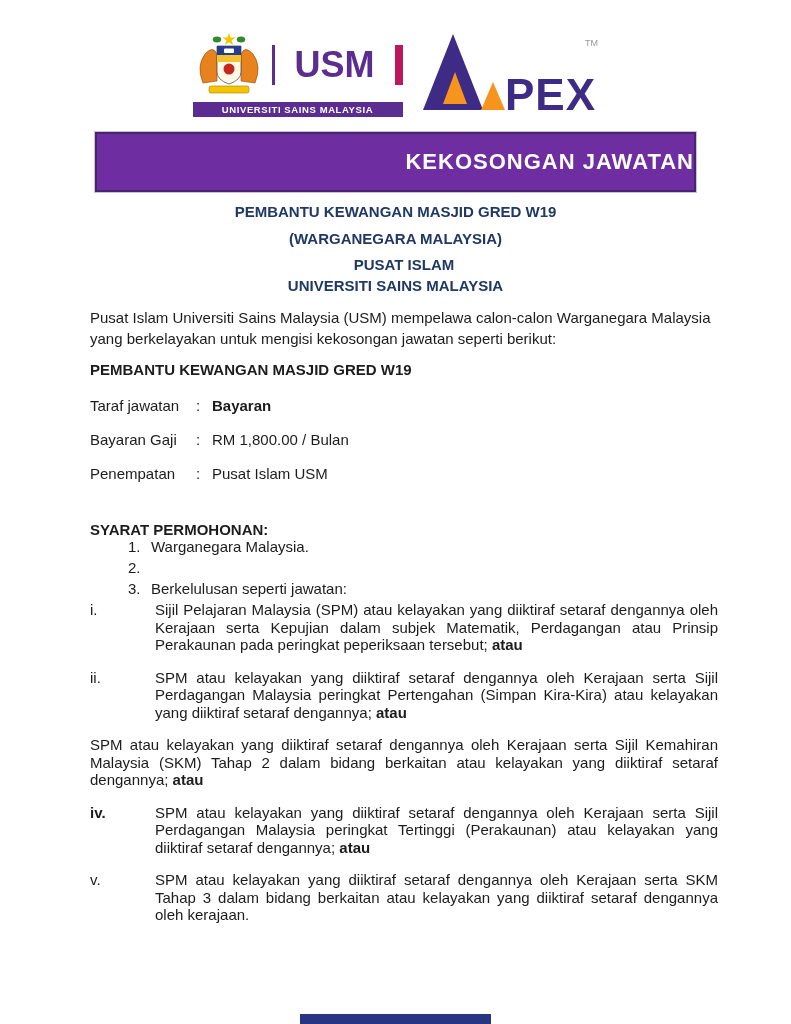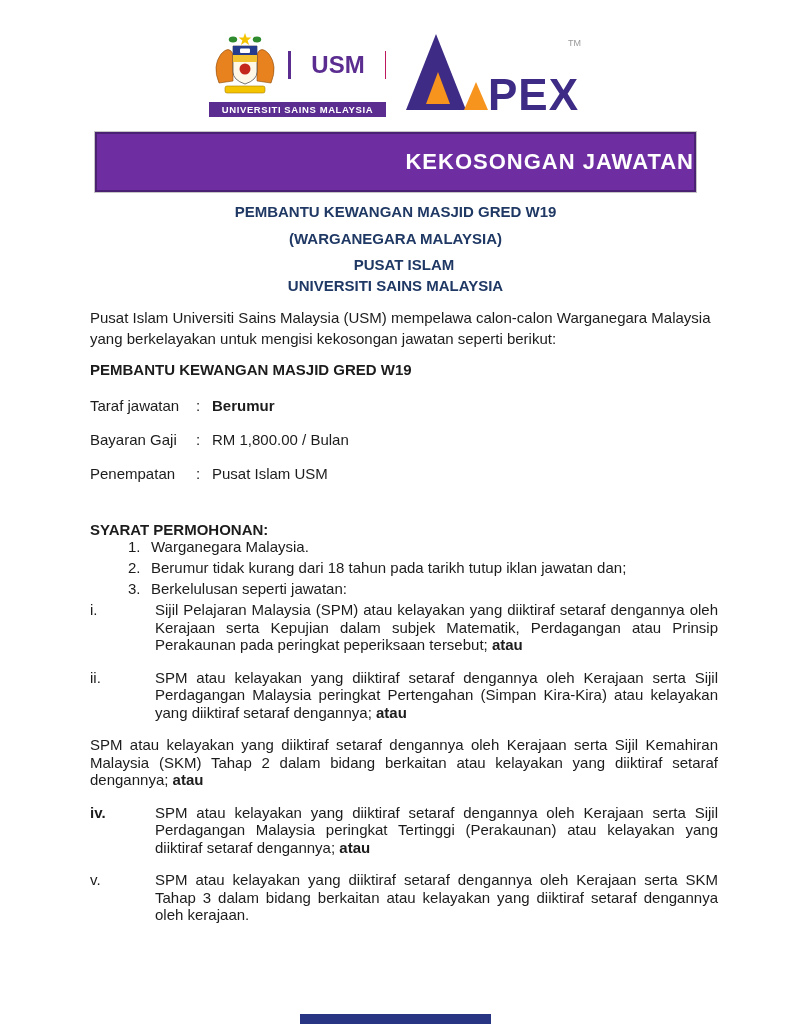--- a/index.html
+++ b/index.html
@@ -6,22 +6,22 @@
   html,body { background:#ffffff; }
   .page {
     position:relative; width:791px; height:1024px; background:#ffffff;
     font-family:"Liberation Sans", sans-serif; color:#1c1c1c; overflow:hidden;
   }
   
   .logos { position:absolute; top:32px; left:0; right:0; height:86px;
            display:flex; justify-content:center; align-items:flex-start; gap:16px; }
   .usm-logo { display:flex; flex-direction:column; align-items:center; }
   .usm-top { display:flex; align-items:center; gap:7px; }
-  .usm-word { font-weight:bold; font-size:24px; line-height:1.0; color:#5b2d90;
-              border-left:3px solid #5b2d90; border-right:1px solid #be185d; padding:2px 20px; }
+  .usm-word { font-weight:bold; font-size:36px; line-height:1.0; color:#5b2d90;
+              border-left:3px solid #5b2d90; border-right:8px solid #be185d; padding:2px 20px; }
   .usm-strip { align-self:stretch; margin-top:4px; background:#5b2d90; color:#fff;
                font-size:9.5px; font-weight:bold; letter-spacing:0.6px; text-align:center;
                padding:2px 4px; white-space:nowrap; }
   
   .banner { position:absolute; top:132px; left:95px; width:601px; height:60px;
             background:#6e2ea2; border:2px solid #4b2173; box-shadow:0 0 0 1px #c6c6c6;
             display:flex; align-items:center; justify-content:flex-end; }
   .banner-title { color:#ffffff; font-size:22px; font-weight:bold; letter-spacing:1px; }
   
   .headings { position:absolute; top:204px; left:0; right:0; text-align:center;
@@ -100,21 +100,21 @@
   </div>
 
   <div class="abs intro">Pusat Islam Universiti Sains Malaysia (USM) mempelawa calon-calon Warganegara Malaysia yang berkelayakan untuk mengisi kekosongan jawatan seperti berikut:</div>
 
   <div class="abs pos-title">PEMBANTU KEWANGAN MASJID GRED W19</div>
 
   <div class="abs details">
     <div class="drow">
       <span class="dlabel">Taraf jawatan</span>
       <span class="dsep">:</span>
-      <span class="dval bold">Berumur</span>
+      <span class="dval bold">Bayaran</span>
     </div>
     <div class="drow">
       <span class="dlabel">Bayaran Gaji</span>
       <span class="dsep">:</span>
       <span class="dval">RM 1,800.00 / Bulan</span>
     </div>
     <div class="drow">
       <span class="dlabel">Penempatan</span>
       <span class="dsep">:</span>
       <span class="dval">Pusat Islam USM</span>
@@ -123,21 +123,20 @@
 
   <div class="abs syarat">SYARAT PERMOHONAN:</div>
 
   <div class="abs numbered">
     <div class="nrow">
       <span class="nmark">1.</span>
       <span>Warganegara Malaysia.</span>
     </div>
     <div class="nrow">
       <span class="nmark">2.</span>
-      <span>Berumur tidak kurang dari 18 tahun pada tarikh tutup iklan jawatan dan;</span>
     </div>
     <div class="nrow">
       <span class="nmark">3.</span>
       <span>Berkelulusan seperti jawatan:</span>
     </div>
   </div>
 
   <div class="abs roman">
     <div class="rrow">
       <span class="rmark">i.</span>

